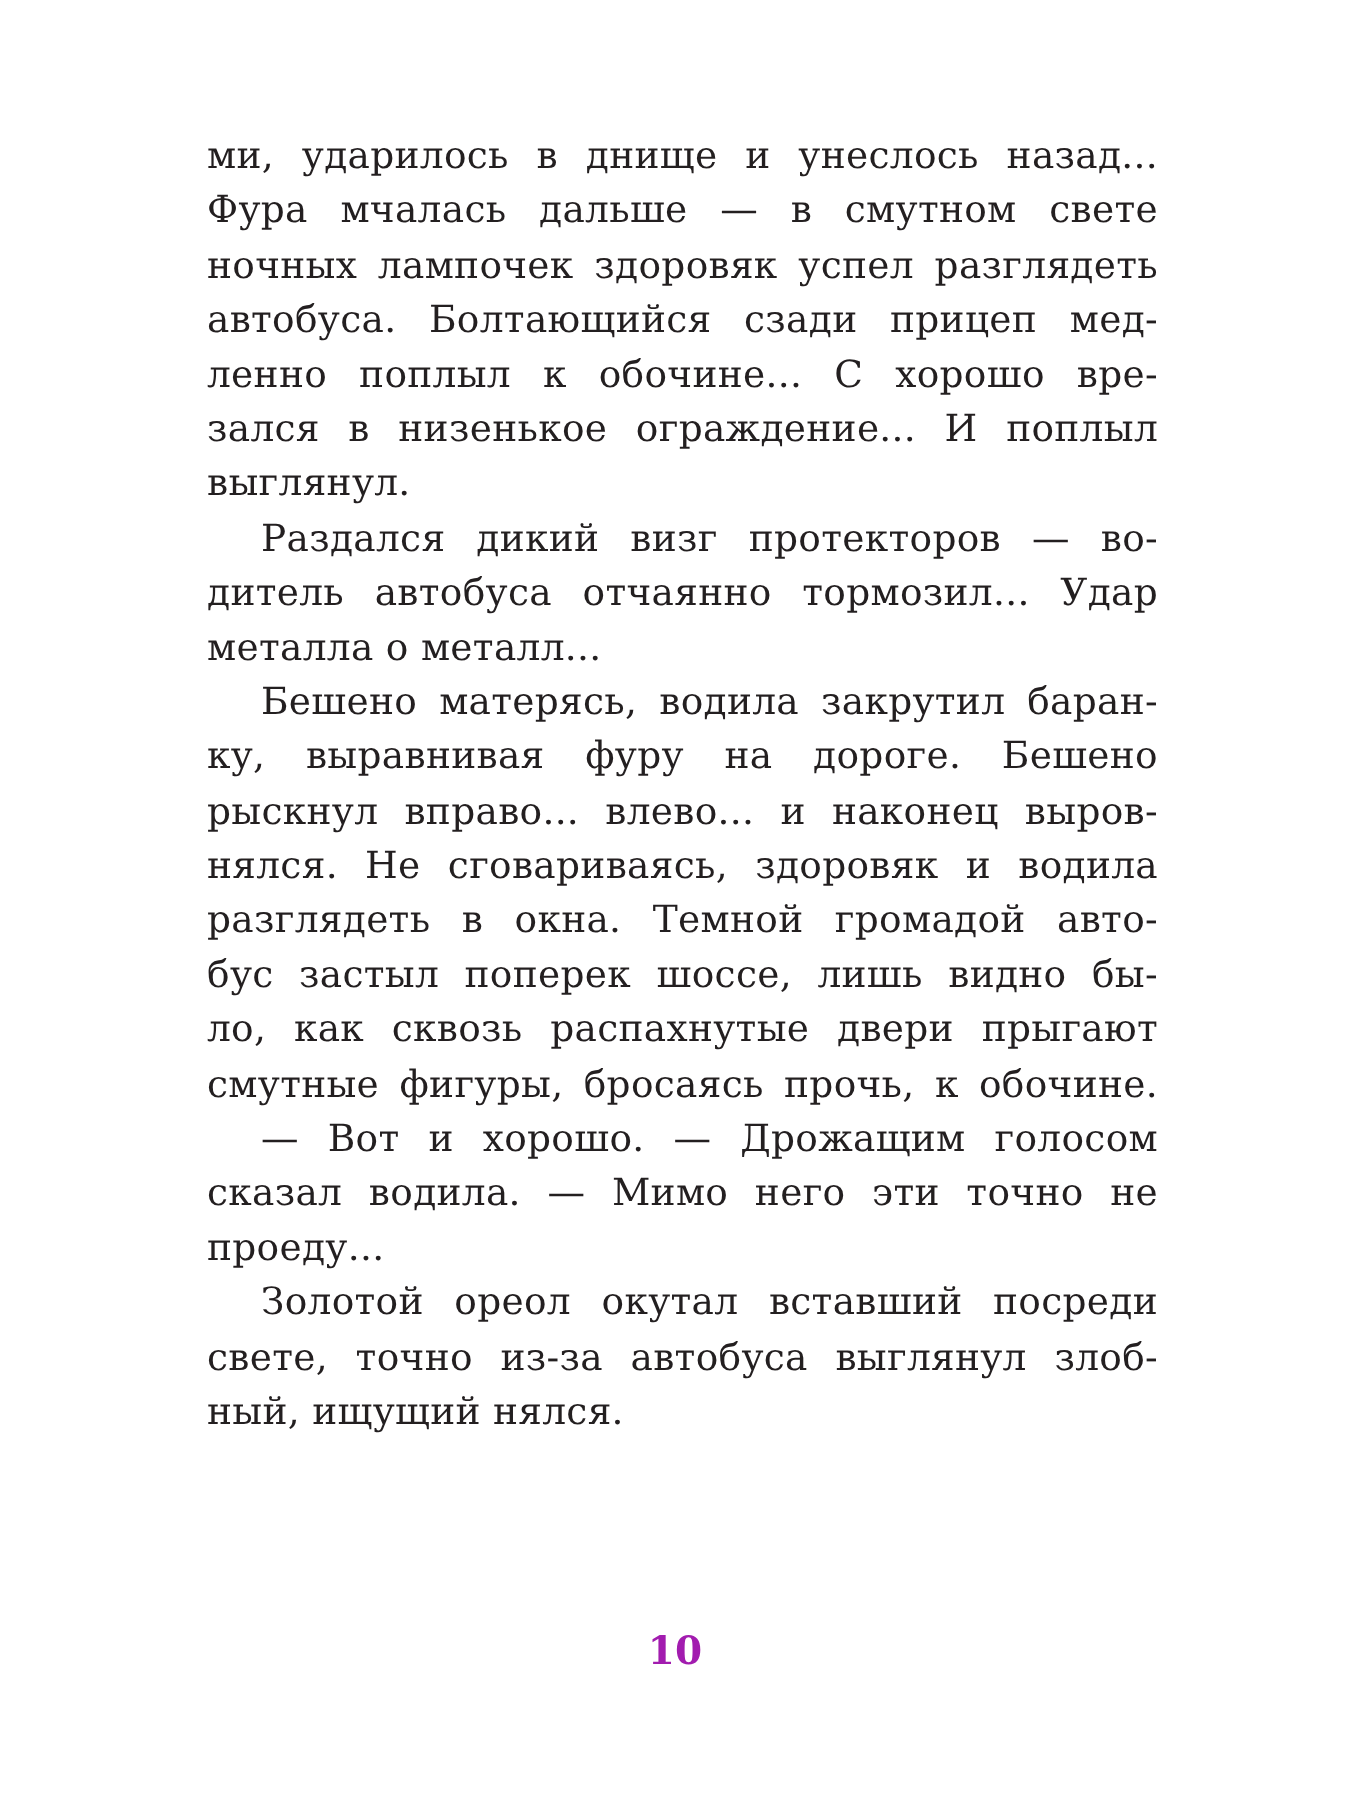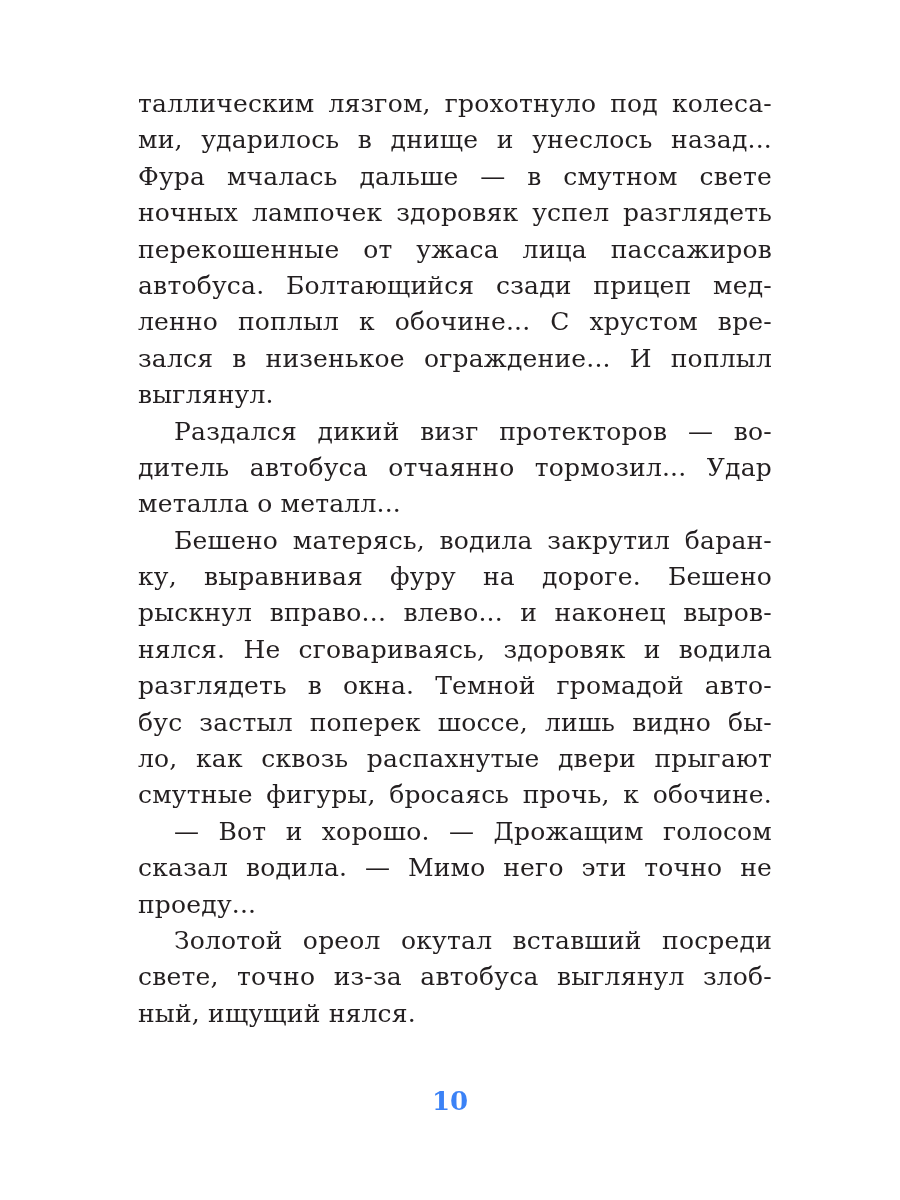--- a/index.html
+++ b/index.html
@@ -38,37 +38,35 @@
       padding-left: 36px;
     }
     .page-number {
       position: absolute;
       left: 0;
       width: 900px;
       top: 1086px;
       text-align: center;
       font-size: 26px;
       font-weight: bold;
-      color: #3b82f6;
+      color: #a21caf;
       font-family: "DejaVu Serif", "Liberation Serif", serif;
     }
   </style>
 </head>
 <body>
 
 <div class="page">
 
   <div>
-    <span class="line">таллическим лязгом, грохотнуло под колеса-</span>
     <span class="line">ми, ударилось в днище и унеслось назад...</span>
     <span class="line">Фура мчалась дальше — в смутном свете</span>
     <span class="line">ночных лампочек здоровяк успел разглядеть</span>
-    <span class="line">перекошенные от ужаса лица пассажиров</span>
     <span class="line">автобуса. Болтающийся сзади прицеп мед-</span>
-    <span class="line">ленно поплыл к обочине... С хрустом вре-</span>
+    <span class="line">ленно поплыл к обочине... С хорошо вре-</span>
     <span class="line">зался в низенькое ограждение... И поплыл</span>
     <span class="line last">выглянул.</span>
   </div>
 
   <div>
     <span class="line indent">Раздался дикий визг протекторов — во-</span>
     <span class="line">дитель автобуса отчаянно тормозил... Удар</span>
     <span class="line last">металла о металл...</span>
   </div>
 

